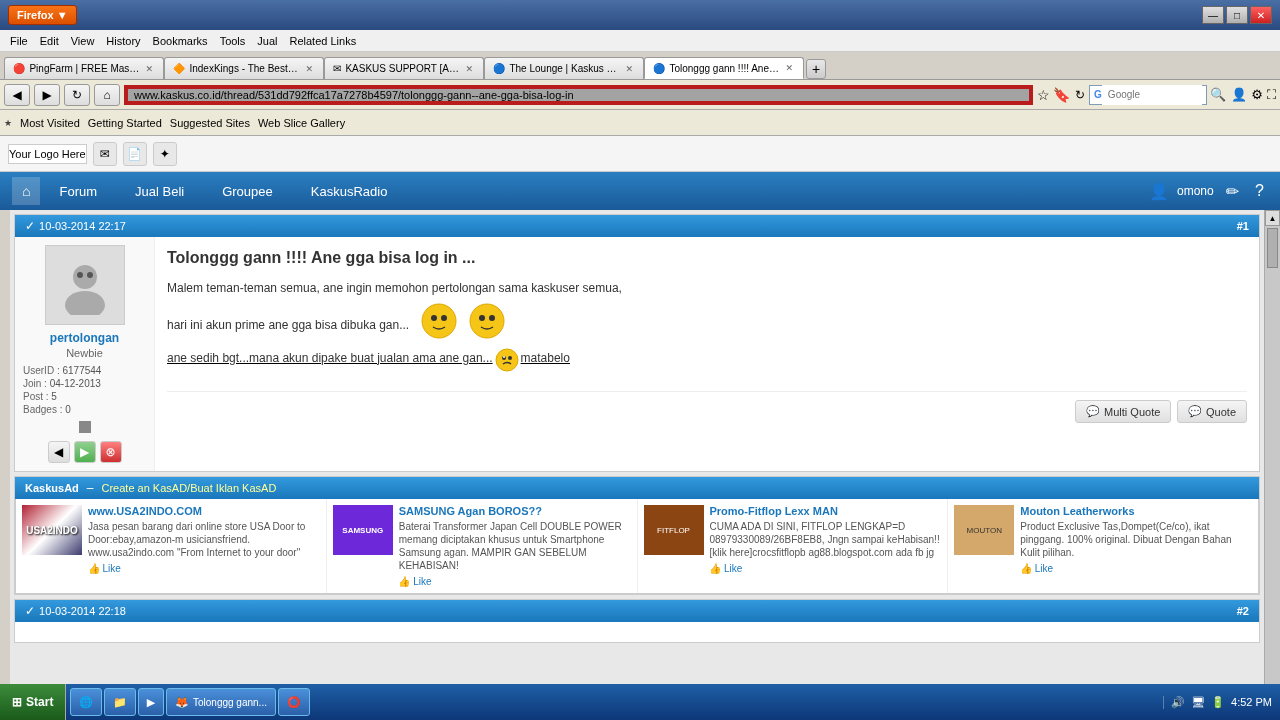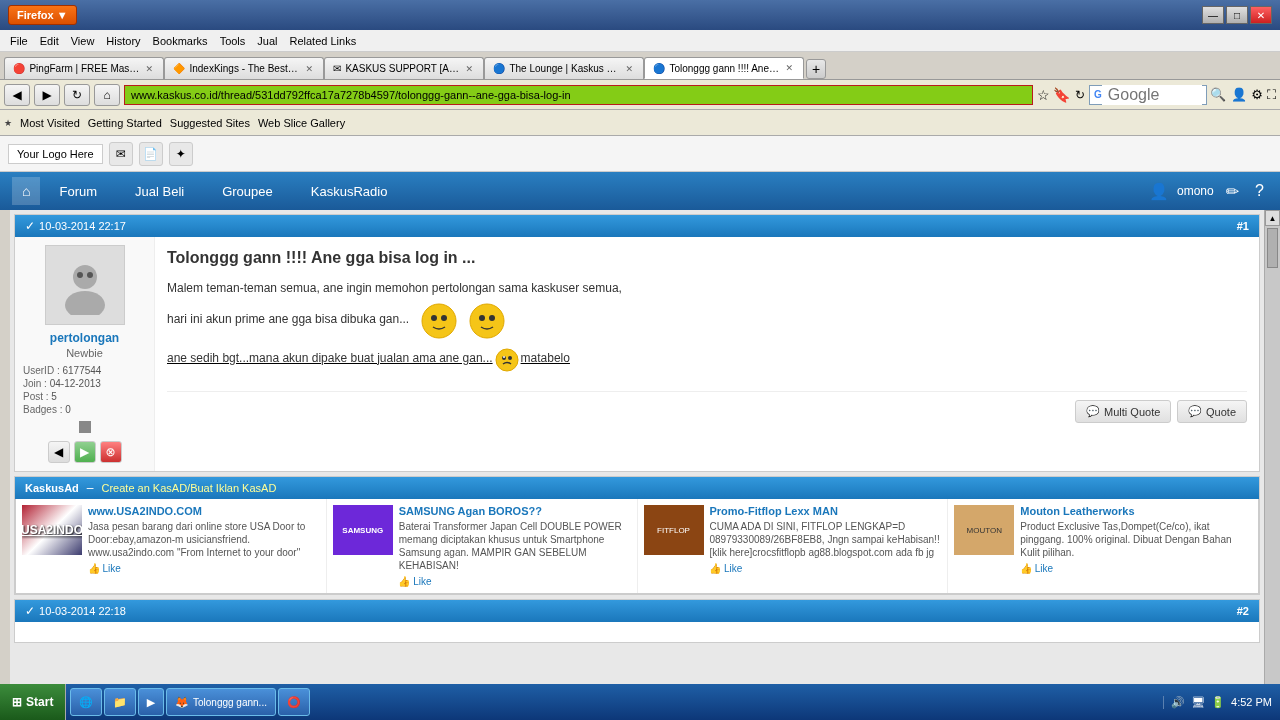--- a/index.html
+++ b/index.html
@@ -113,33 +113,33 @@
       background: linear-gradient(to bottom, #f5f5f5, #ddd);
       border: 1px solid #999;
       border-radius: 3px;
       cursor: pointer;
       display: flex; align-items: center; justify-content: center;
       font-size: 12px;
     }
     .address-input {
       flex: 1;
       height: 20px;
-      border: 1px solid #b91c1c;
-      background: #84cc16;
+      border: 4px solid #b91c1c;
+      background: #a3a3a3;
       padding: 0 6px;
       font-size: 11px;
       outline: none;
     }
     .search-input {
       width: 150px;
       height: 20px;
       border: 1px solid #7f9db9;
       background: white;
       padding: 0 6px;
-      font-size: 16px;
+      font-size: 10px;
       outline: none;
     }
 
     
     .bookmarks-bar {
       background: #ece9d8;
       height: 26px;
       display: flex;
       align-items: center;
       padding: 0 4px;
@@ -160,21 +160,21 @@
       height: 36px;
       display: flex;
       align-items: center;
       padding: 0 8px;
       gap: 6px;
       border-bottom: 1px solid #ccc;
     }
     .logo-btn {
       border: 1px solid #ccc;
       background: white;
-      padding: 3px 8px;
+      padding: 3px 0;
       font-size: 11px;
       cursor: pointer;
     }
     .toolbar-icon {
       width: 24px; height: 24px;
       background: #e8e8e8;
       border: 1px solid #ccc;
       border-radius: 3px;
       display: flex; align-items: center; justify-content: center;
       font-size: 12px;
@@ -671,21 +671,21 @@
           </div>
         </div>
 
         <div class="post-content">
           <div class="post-title">Tolonggg gann !!!! Ane gga bisa log in ...</div>
 
           <div class="post-line">
             <span class="post-text">Malem teman-teman semua, ane ingin memohon pertolongan sama kaskuser semua,</span>
           </div>
 
-          <div class="post-line" style="display:flex;align-items:center;gap:12px;">
+          <div class="post-line" style="display:flex;align-items:flex-end;gap:12px;">
             <span class="post-text">hari ini akun prime ane gga bisa dibuka gan...</span>
             <span class="inline-emoji">
               <svg width="36" height="36" viewBox="0 0 36 36">
                 <circle cx="18" cy="18" r="17" fill="#f5c518" stroke="#e0a800" stroke-width="1"></circle>
                 <circle cx="13" cy="15" r="3" fill="#333"></circle>
                 <circle cx="23" cy="15" r="3" fill="#333"></circle>
                 <path d="M12 24 Q18 28 24 24" stroke="#333" stroke-width="1.5" fill="none"></path>
               </svg>
             </span>
             <span class="inline-emoji">
@@ -730,21 +730,21 @@
     <div class="post-container">
       <div class="kaskusad-bar">
         <span class="kaskusad-title">KaskusAd</span>
         <span style="color:white;">–</span>
         <span class="kaskusad-link">Create an KasAD/Buat Iklan KasAD</span>
       </div>
       <div class="ad-cards">
 
         <div class="ad-card">
           <div class="ad-img ad-img-usa">
-            <span style="font-size:12px;color:white;font-weight:bold;text-shadow:1px 1px 2px #000;text-decoration:underline;">USA2INDO</span>
+            <span style="font-size:10px;color:white;font-weight:bold;text-shadow:1px 1px 2px #000;">USA2INDO</span>
           </div>
           <div class="ad-content">
             <div class="ad-title">www.USA2INDO.COM</div>
             <div class="ad-desc">Jasa pesan barang dari online store USA Door to Door:ebay,amazon-m usiciansfriend. www.usa2indo.com "From Internet to your door"</div>
             <div class="ad-like">👍 <span>Like</span></div>
           </div>
         </div>
 
         <div class="ad-card">
           <div class="ad-img ad-img-samsung">

